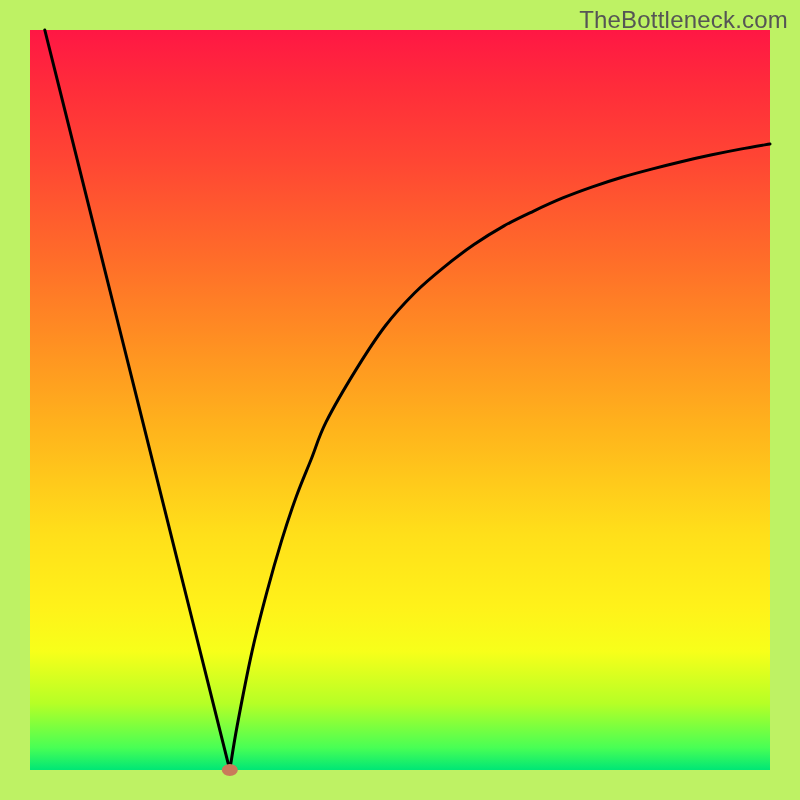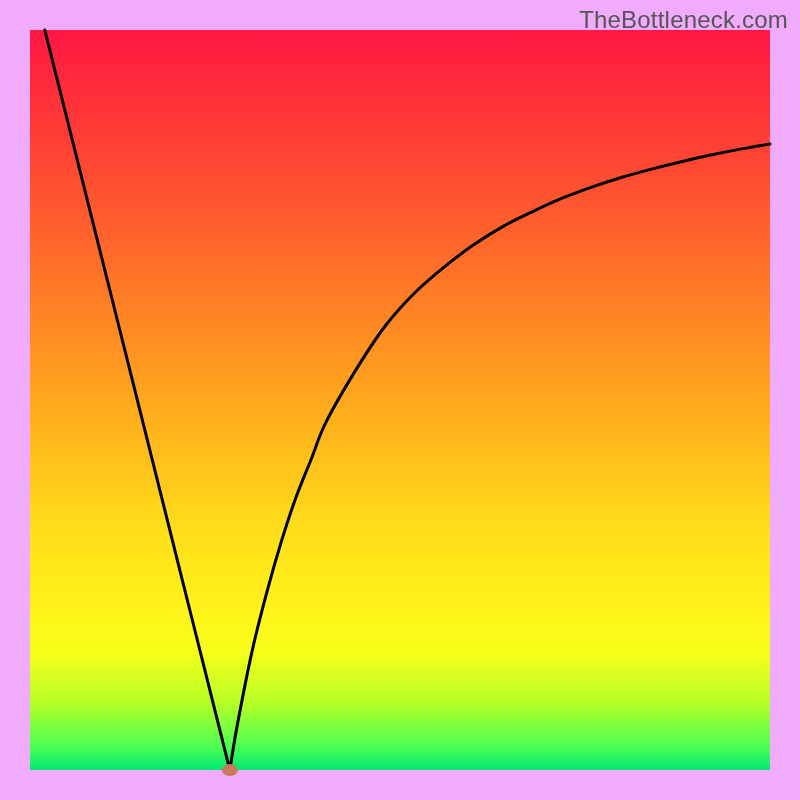--- a/index.html
+++ b/index.html
@@ -8,21 +8,21 @@
     width: 800px;
     height: 800px;
     overflow: hidden;
     background: #000;
     font-family: Arial, Helvetica, sans-serif;
   }
   .frame {
     position: relative;
     width: 800px;
     height: 800px;
-    background: #f0abfc;
+    background: #bef264;
   }
   .plot-area {
     position: absolute;
     left: 30px;
     top: 30px;
     width: 740px;
     height: 740px;
     background: linear-gradient(to bottom,
       #ff1744 0%,
       #ff2d3a 8%,

